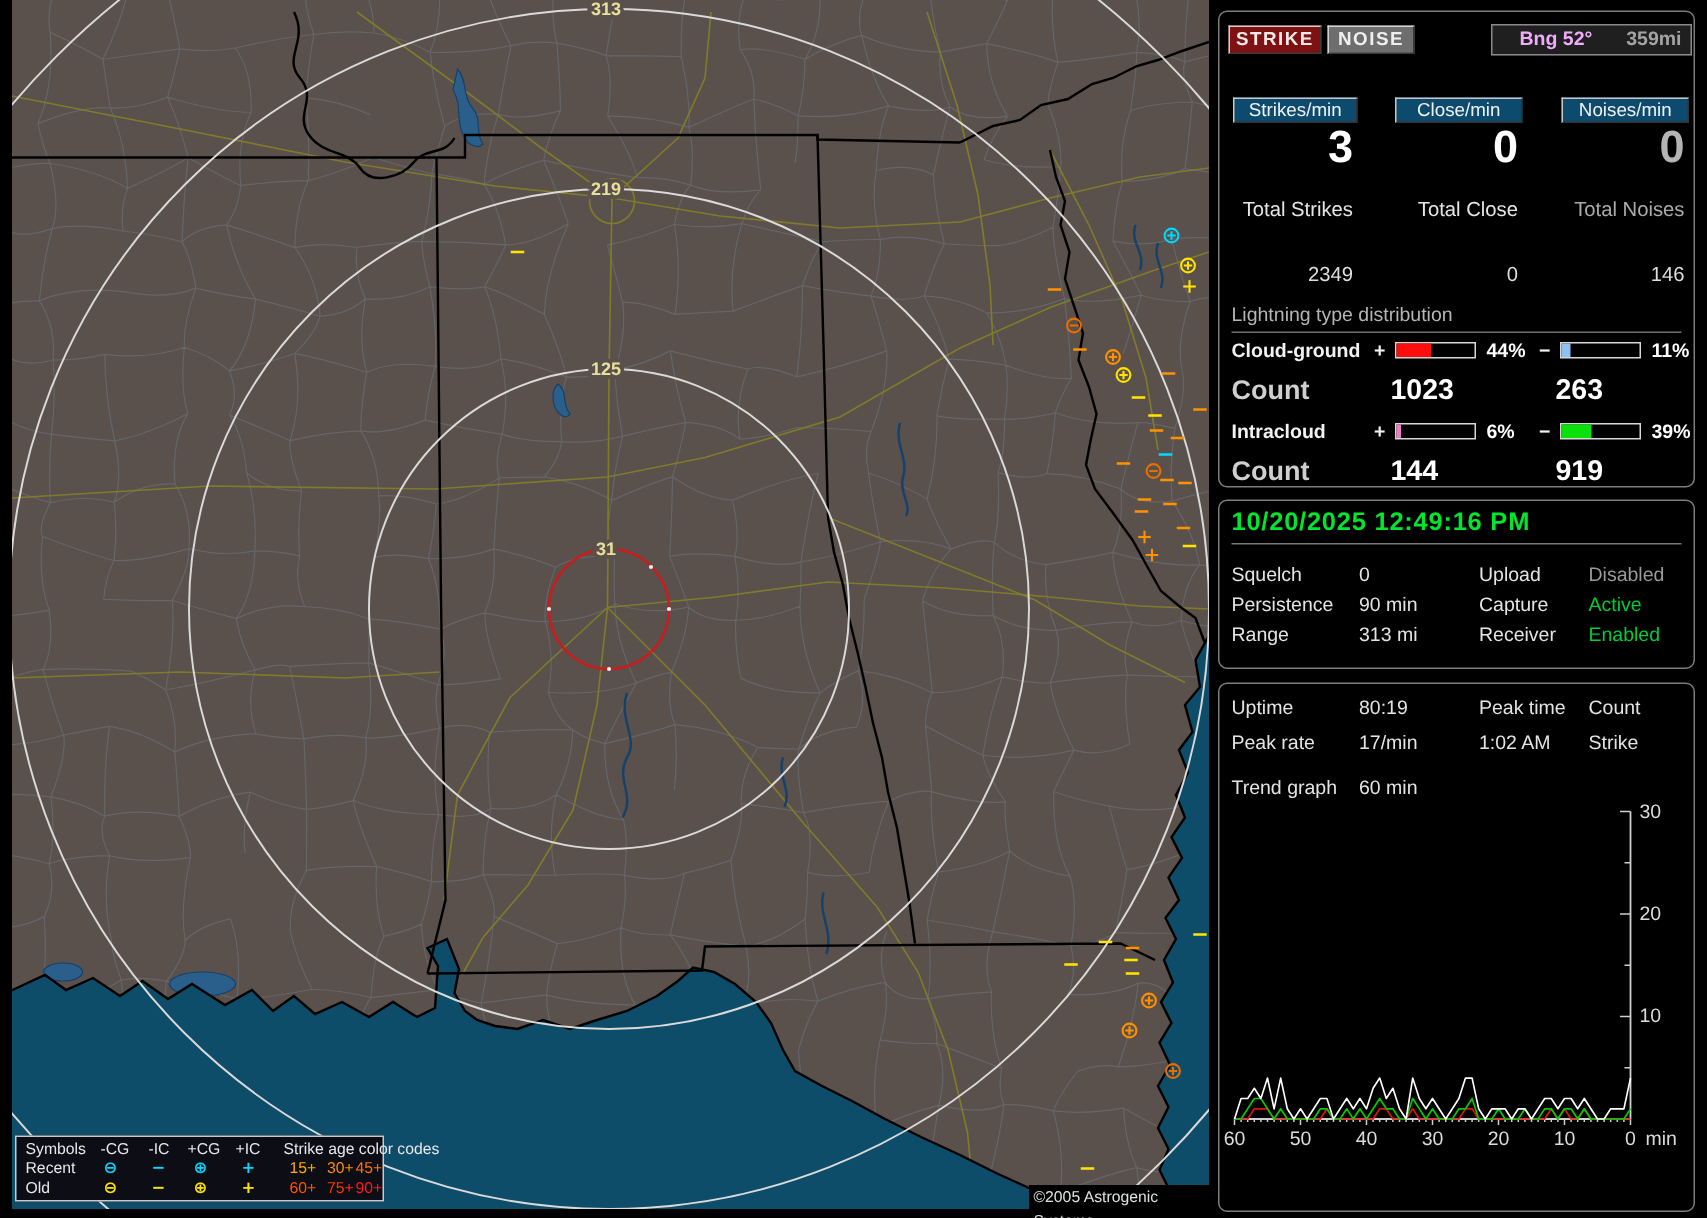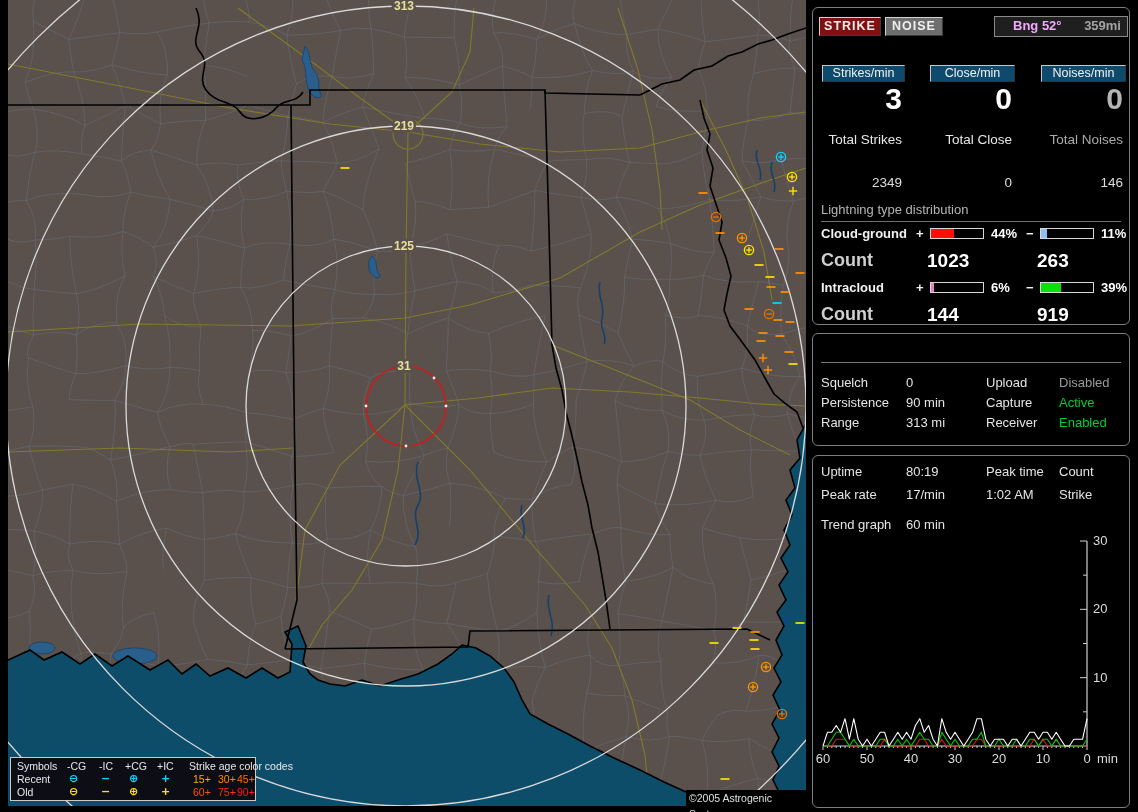--- a/index.html
+++ b/index.html
@@ -374,20 +374,21 @@
       <div class="bar-fill" style="width: 20px; background: rgb(10, 224, 10);"></div>
     </div>
     <div class="abs pct" style="left:288px;top:272px">39%</div>
 
     <div class="abs count-label" style="left:8px;top:296px">Count</div>
     <div class="abs count-val" style="left:114px;top:296px">144</div>
     <div class="abs count-val" style="left:224px;top:296px">919</div>
   </div>
 
   <div class="panel" id="panel-status">
+    <div class="abs" id="dt-text">10/20/2025 12:49:16 PM</div>
     <div class="abs status-hr"></div>
 
     <div class="abs kv-l" style="left:8px;top:41px">Squelch</div>
     <div class="abs kv-v" style="left:93px;top:41px">0</div>
     <div class="abs kv-l" style="left:173px;top:41px">Upload</div>
     <div class="abs kv-v" style="left:246px;top:41px;color:#9a9a9a">Disabled</div>
 
     <div class="abs kv-l" style="left:8px;top:61px">Persistence</div>
     <div class="abs kv-v" style="left:93px;top:61px">90 min</div>
     <div class="abs kv-l" style="left:173px;top:61px">Capture</div>

